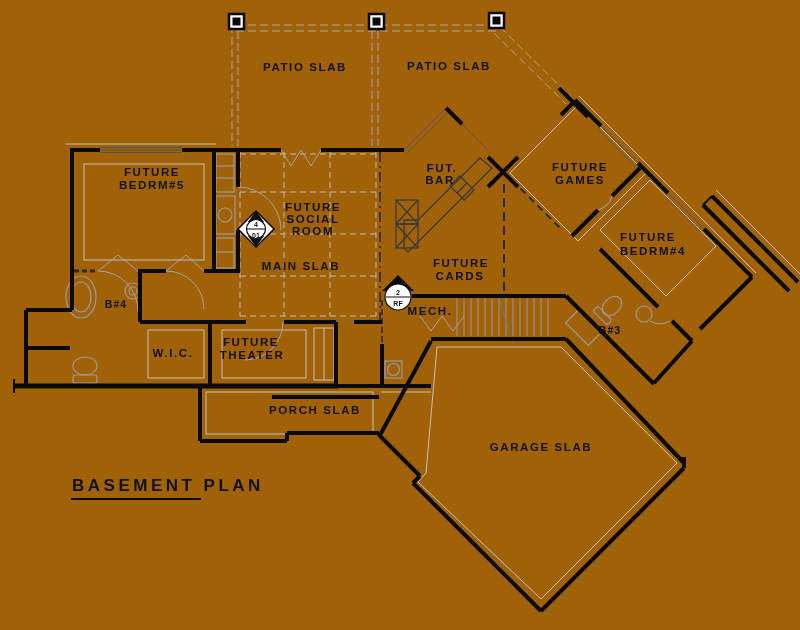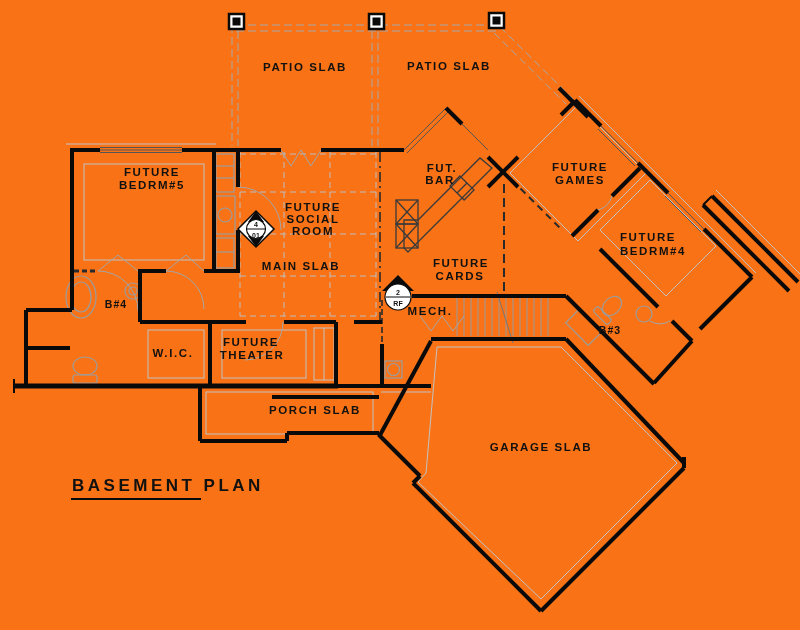--- a/index.html
+++ b/index.html
@@ -1,16 +1,16 @@
 <!DOCTYPE html>
 <html><head>
 <meta charset="utf-8">
 <style>
   html,body{margin:0;padding:0;background:#ffffff;}
-  .page{position:relative;width:800px;height:630px;background:#f97316;overflow:hidden;}
+  .page{position:relative;width:800px;height:630px;background:#a16207;overflow:hidden;}
   svg{display:block;}
   text{font-family:"Liberation Sans","DejaVu Sans",sans-serif;font-weight:bold;fill:#111;}
   .room-label{font-size:11.5px;letter-spacing:1.6px;}
   .small-label{font-size:10.5px;letter-spacing:1px;}
   .title-label{font-size:17px;letter-spacing:3.5px;}
   .tag-num{font-size:7px;letter-spacing:0;}
 </style>
 </head>
 <body>
 

